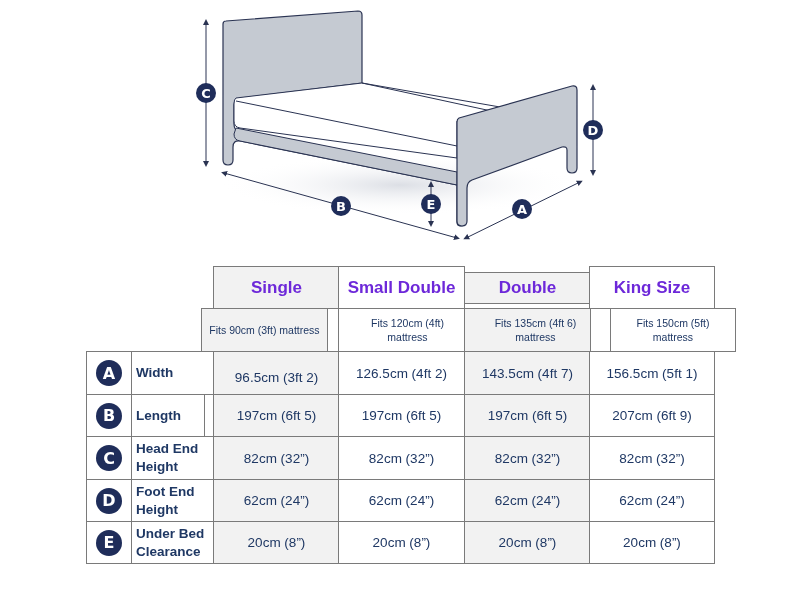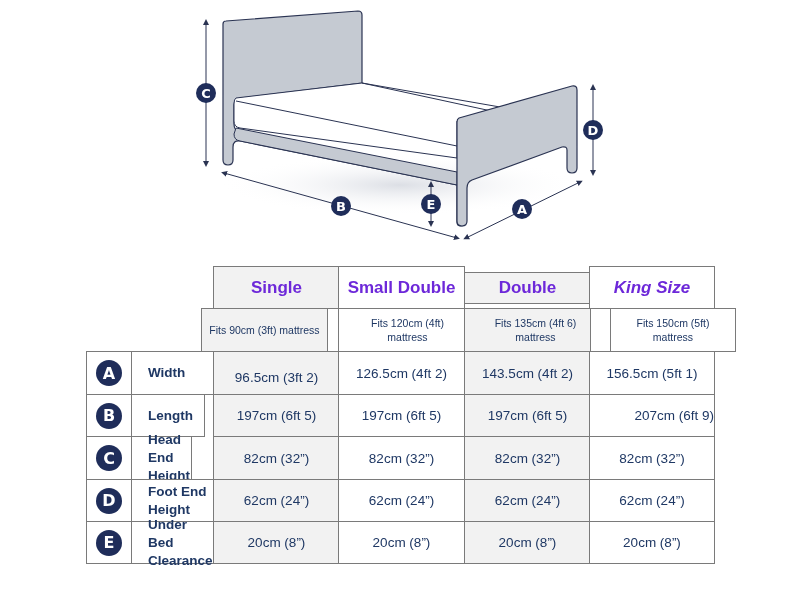--- a/index.html
+++ b/index.html
@@ -5,21 +5,21 @@
   html, body { margin: 0; padding: 0; background: #ffffff; }
   body { width: 800px; height: 600px; position: relative; overflow: hidden;
          font-family: "Liberation Sans", "DejaVu Sans", sans-serif; color: #1f3864; }
   #diagram { position: absolute; left: 0; top: 0; width: 800px; height: 250px; }
   .cell { position: absolute; box-sizing: border-box; border: 1.5px solid #7a7a7a;
           display: flex; align-items: center; justify-content: center; text-align: center; }
   .hdr { font-weight: bold; font-size: 17px; color: #6d28d9; }
   .sub { font-size: 10.5px; line-height: 14px; color: #1f3864; padding: 0 2px; }
   .val { font-size: 13.5px; color: #1f3864; }
   .lbl { font-weight: bold; font-size: 13.5px; line-height: 18px; color: #1f3864;
-         justify-content: flex-start; text-align: left; padding-left: 16px; }
+         justify-content: flex-start; text-align: left; padding-left: 4px; }
   .shade { background: #f2f2f2; }
   .white { background: #ffffff; }
   .badge { width: 26px; height: 26px; border-radius: 50%; background: #1f2d5a; color: #fff;
            font-weight: bold; font-size: 16px; display: flex; align-items: center; justify-content: center;
            font-family: "DejaVu Sans", sans-serif; }
 </style>
 </head>
 <body>
 
 <svg id="diagram" viewBox="0 0 800 250" xmlns="http://www.w3.org/2000/svg">
@@ -70,21 +70,21 @@
 
   <div class="cell hdr shade" style="left:213px;top:266px;width:127px;height:43px;">
       <span>Single</span>
     </div>
   <div class="cell hdr white" style="left:338px;top:266px;width:127px;height:43px;">
       <span>Small Double</span>
     </div>
   <div class="cell hdr shade" style="left:464px;top:266px;width:127px;height:32px;margin-top:6px;">
       <span>Double</span>
     </div>
-  <div class="cell hdr white" style="left:589px;top:266px;width:126px;height:43px;font-style:italic;">
+  <div class="cell hdr white" style="left:589px;top:266px;width:126px;height:43px;">
       <span>King Size</span>
     </div>
 
   <div class="cell sub shade" style="left:201px;top:308px;width:127px;height:44px;">
       <span>Fits 90cm (3ft) mattress</span>
     </div>
   <div class="cell sub white" style="left:338px;top:308px;width:127px;height:44px;">
       <span style="display:block;width:80px;margin-left:12px;">Fits 120cm (4ft) mattress</span>
     </div>
   <div class="cell sub shade" style="left:464px;top:308px;width:127px;height:44px;">
@@ -100,49 +100,49 @@
   <div class="cell lbl white" style="left:131px;top:351px;width:83px;height:44px;">
       <span>Width</span>
     </div>
   <div class="cell val shade" style="left:213px;top:351px;width:127px;height:52px;">
       <span>96.5cm (3ft 2)</span>
     </div>
   <div class="cell val white" style="left:338px;top:351px;width:127px;height:44px;">
       <span>126.5cm (4ft 2)</span>
     </div>
   <div class="cell val shade" style="left:464px;top:351px;width:127px;height:44px;">
-      <span>143.5cm (4ft 2)</span>
+      <span>143.5cm (4ft 7)</span>
     </div>
   <div class="cell val white" style="left:589px;top:351px;width:126px;height:44px;">
       <span>156.5cm (5ft 1)</span>
     </div>
 
   <div class="cell white" style="left:86px;top:394px;width:46px;height:43px;">
       <div class="badge">B</div>
     </div>
   <div class="cell lbl white" style="left:131px;top:394px;width:74px;height:43px;">
       <span>Length</span>
     </div>
   <div class="cell val shade" style="left:213px;top:394px;width:127px;height:43px;">
       <span>197cm (6ft 5)</span>
     </div>
   <div class="cell val white" style="left:338px;top:394px;width:127px;height:43px;">
       <span>197cm (6ft 5)</span>
     </div>
   <div class="cell val shade" style="left:464px;top:394px;width:127px;height:43px;">
       <span>197cm (6ft 5)</span>
     </div>
-  <div class="cell val white" style="left:589px;top:394px;width:126px;height:43px;justify-content:flex-end;">
+  <div class="cell val white" style="left:589px;top:394px;width:126px;height:43px;">
       <span>207cm (6ft 9)</span>
     </div>
 
   <div class="cell white" style="left:86px;top:436px;width:46px;height:44px;">
       <div class="badge">C</div>
     </div>
-  <div class="cell lbl white" style="left:131px;top:436px;width:61px;height:44px;">
+  <div class="cell lbl white" style="left:131px;top:436px;width:83px;height:44px;">
       <span style="display:block;width:70px;">Head End Height</span>
     </div>
   <div class="cell val shade" style="left:213px;top:436px;width:127px;height:44px;">
       <span>82cm (32”)</span>
     </div>
   <div class="cell val white" style="left:338px;top:436px;width:127px;height:44px;">
       <span>82cm (32”)</span>
     </div>
   <div class="cell val shade" style="left:464px;top:436px;width:127px;height:44px;">
       <span>82cm (32”)</span>

